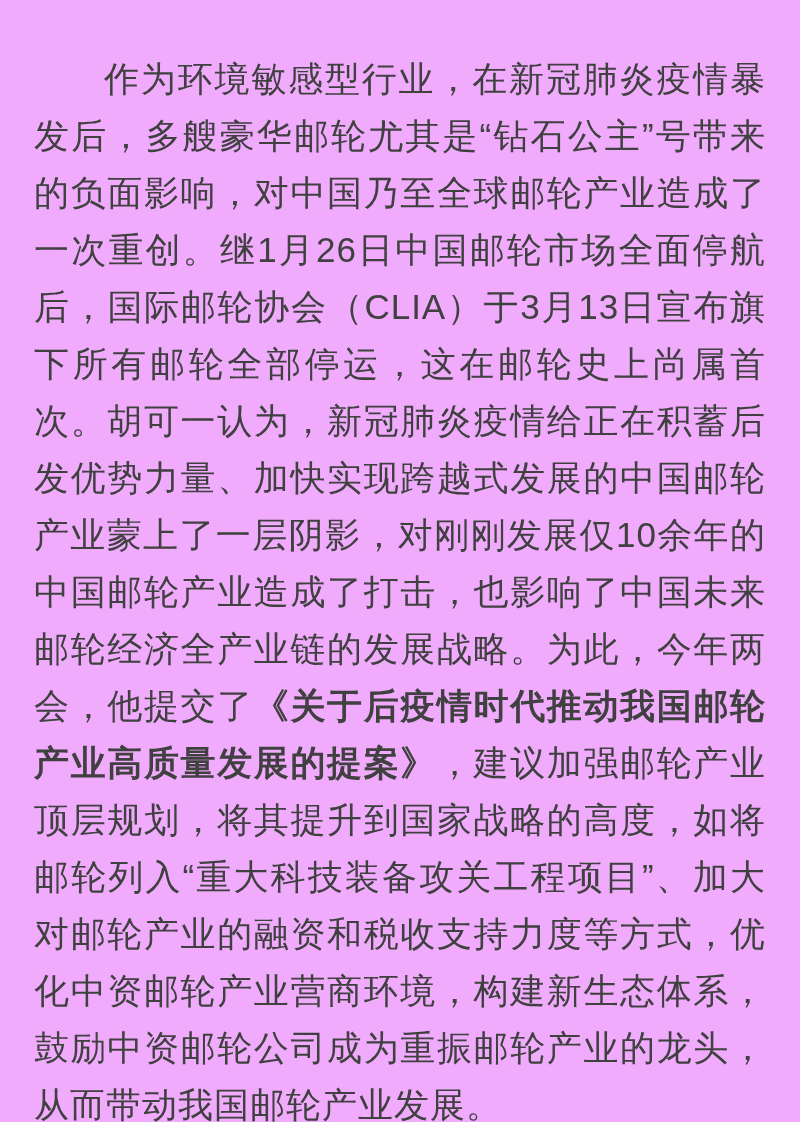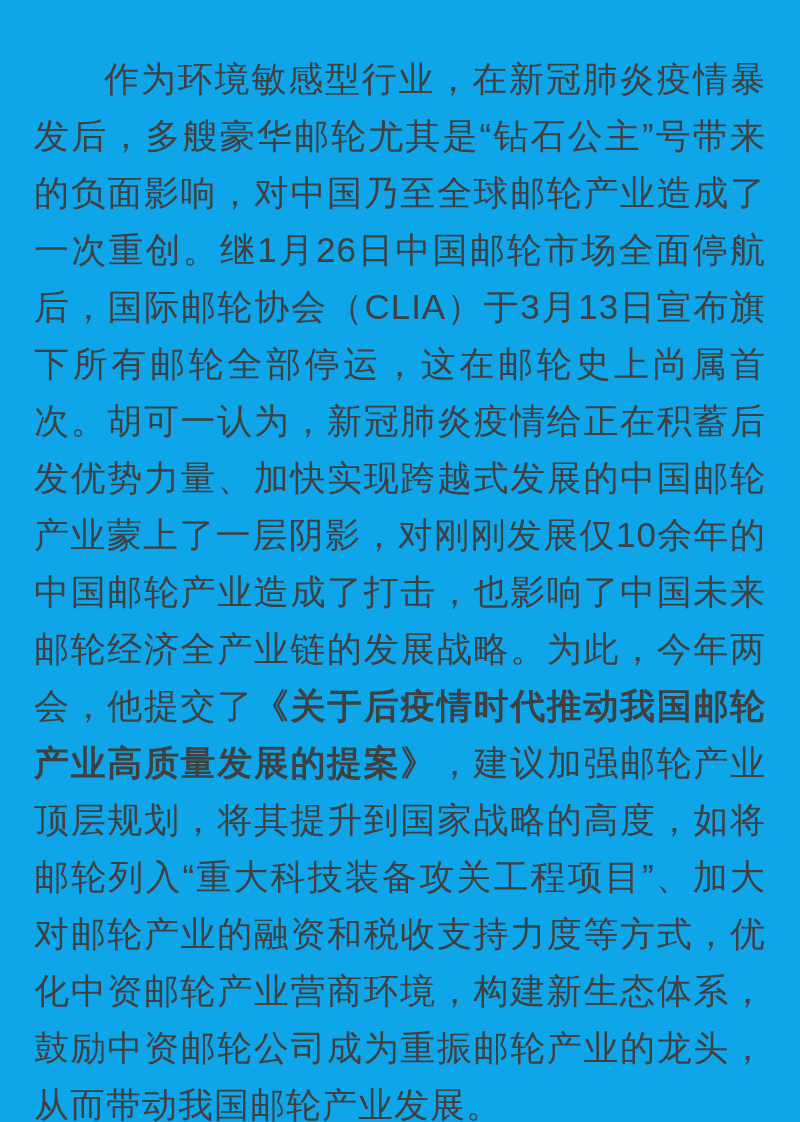--- a/index.html
+++ b/index.html
@@ -5,21 +5,21 @@
   html, body {
     margin: 0;
     padding: 0;
     background: #ffffff;
   }
   .page {
     position: relative;
     width: 800px;
     height: 1122px;
     box-sizing: border-box;
-    background: #0ea5e9;
+    background: #f0abfc;
     padding: 50px 34px 0 34px;
     overflow: hidden;
   }
   .para {
     margin: 0;
     font-family: "Liberation Sans", "DejaVu Sans", sans-serif;
     font-weight: 400;
     font-size: 35px;
     line-height: 57px;
     letter-spacing: 1px;

